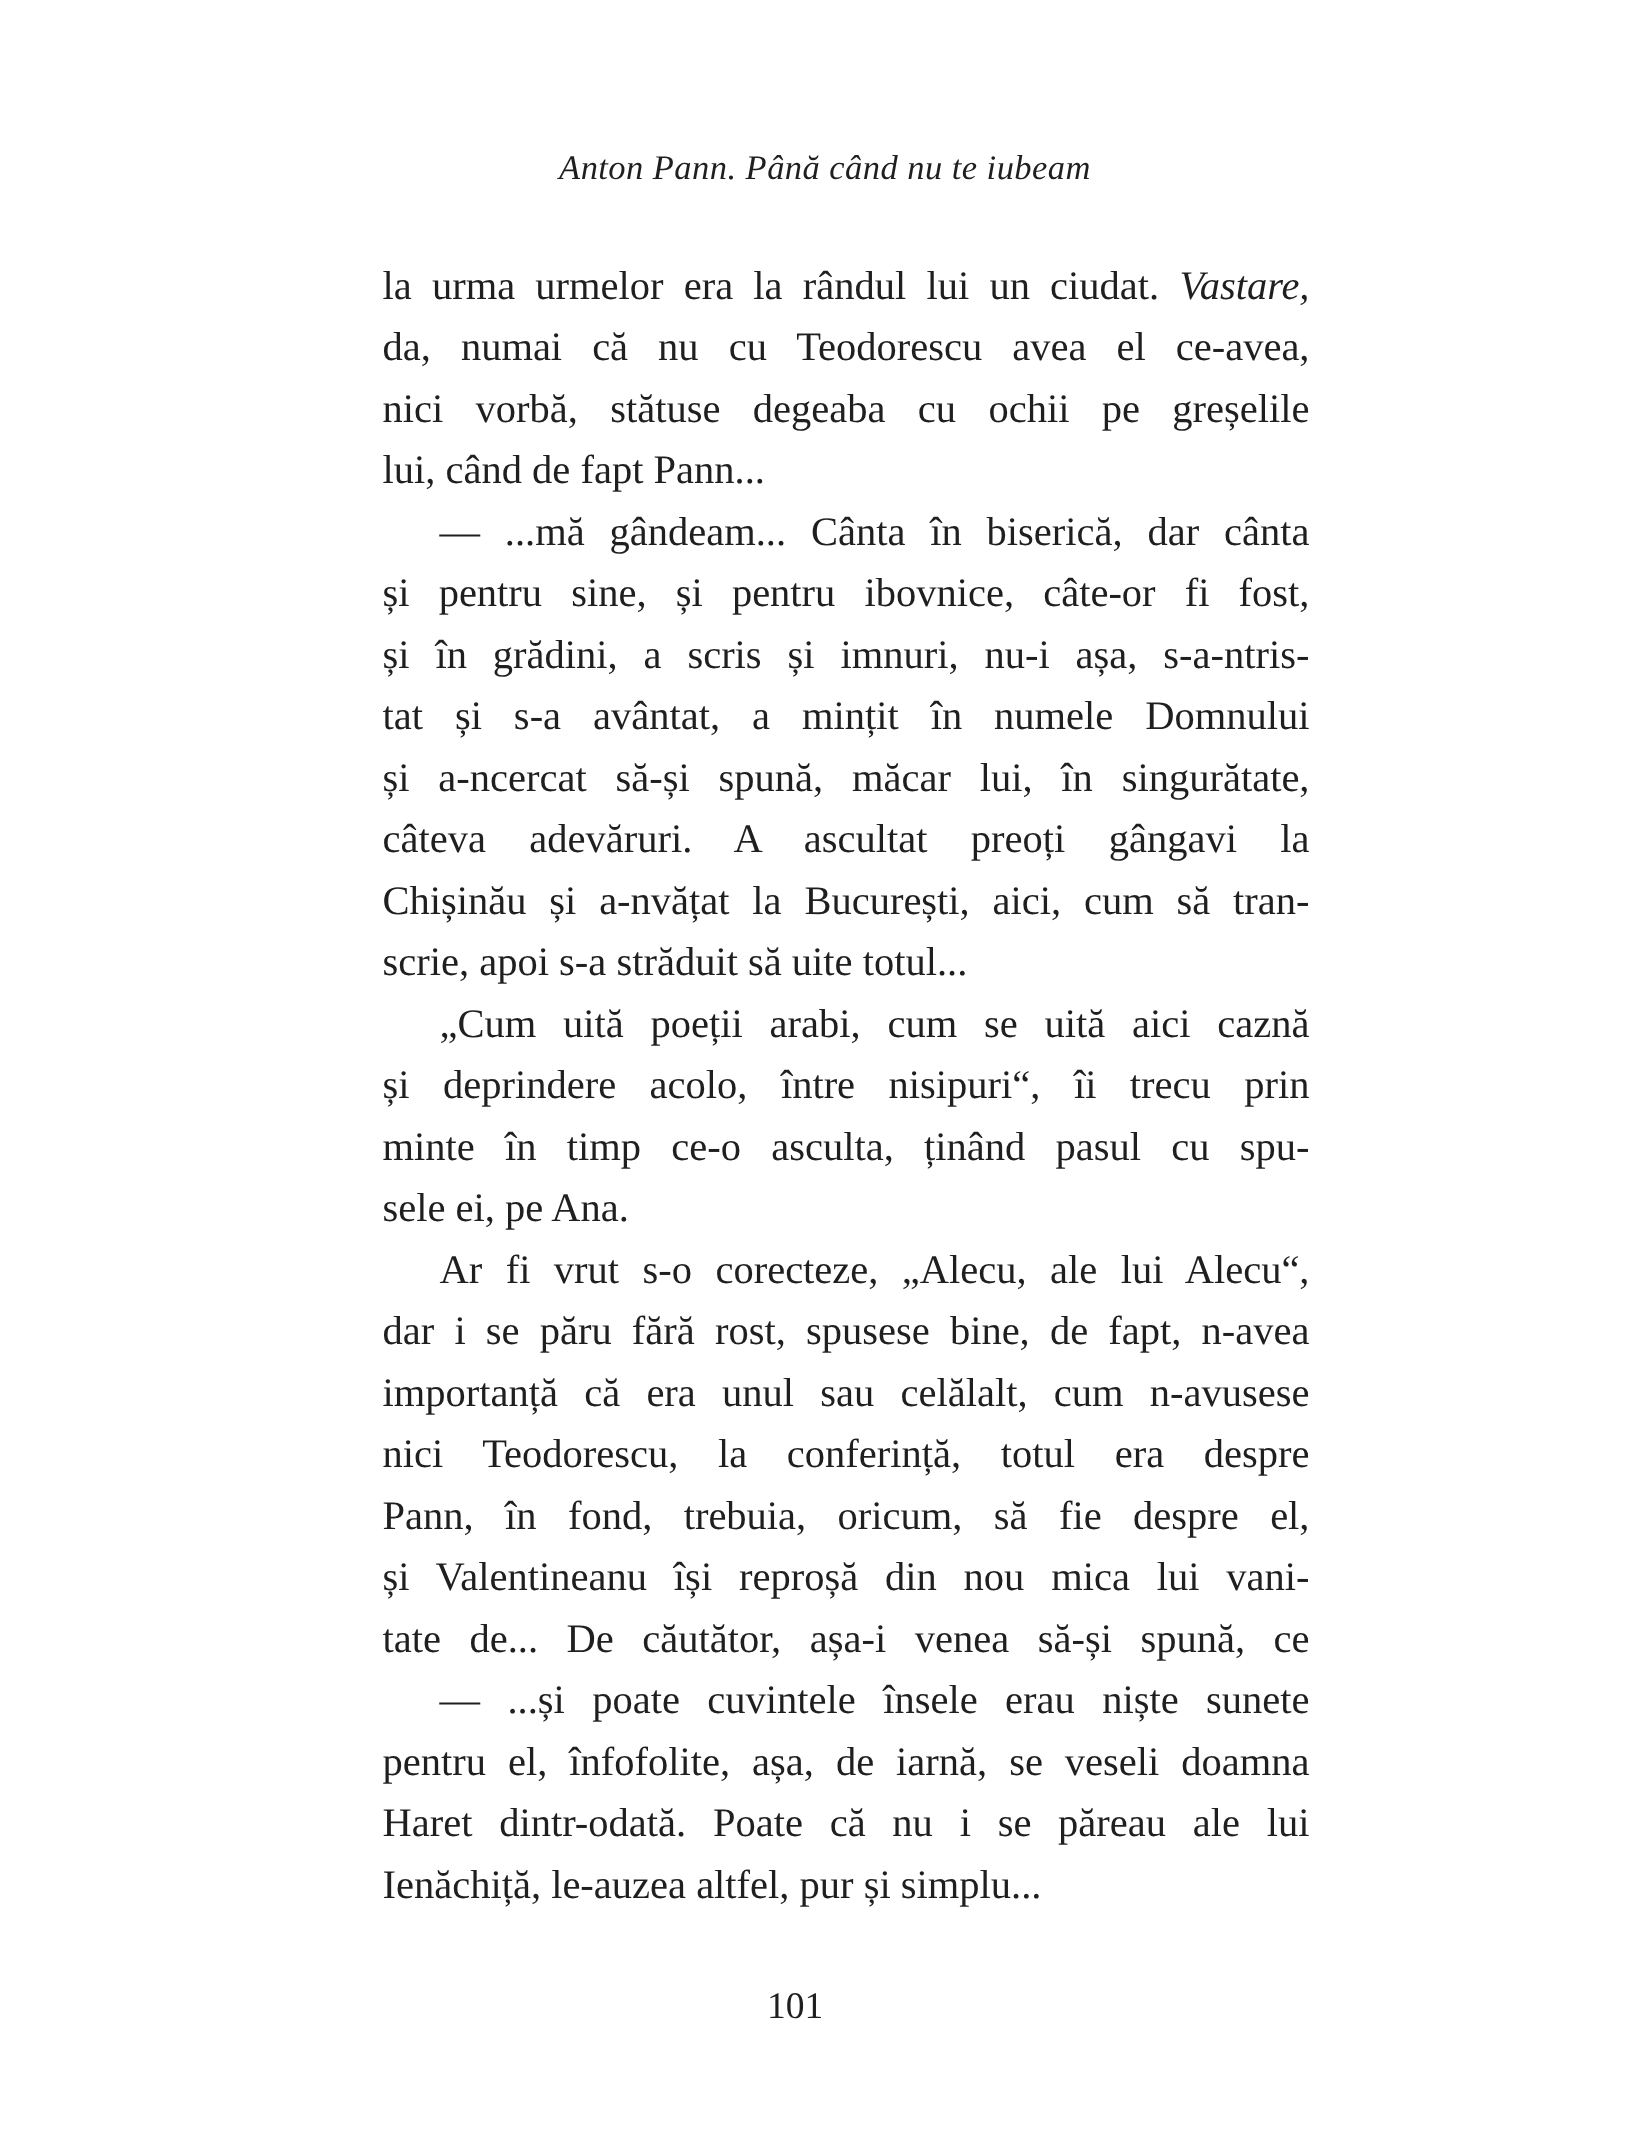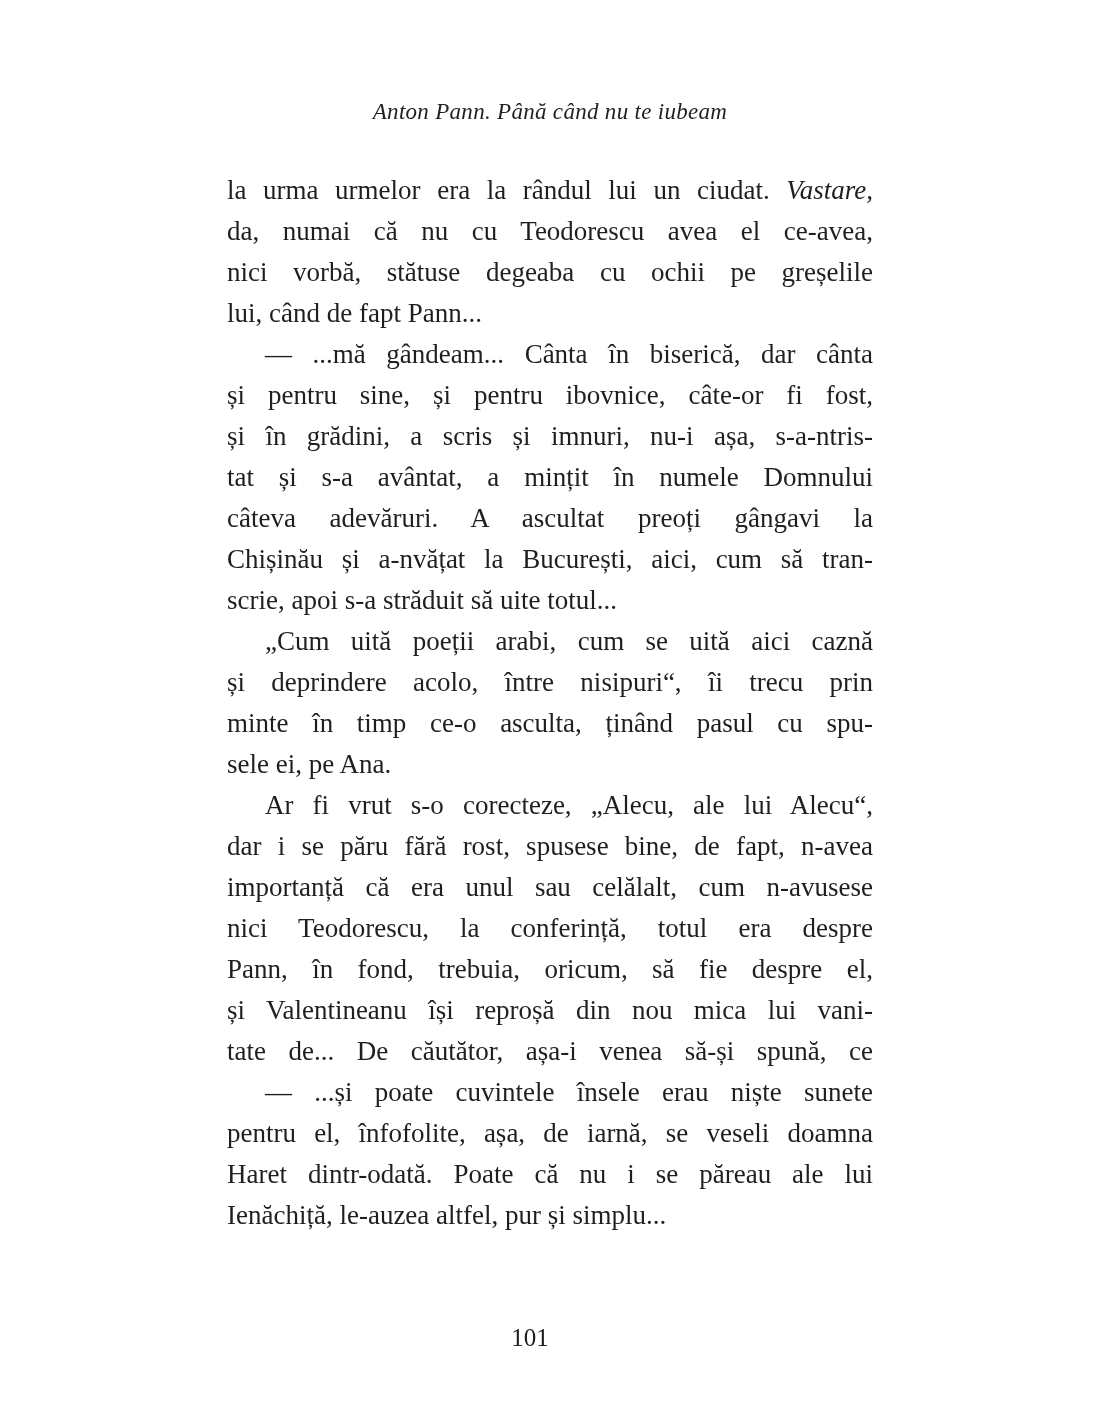--- a/index.html
+++ b/index.html
@@ -37,20 +37,21 @@
     line-height: 41px;
   }
   .para {
     margin: 0;
     padding: 0;
   }
   .line {
     height: 41px;
     overflow: hidden;
     white-space: normal;
+    margin-left: 28px;
   }
   .line.just {
     text-align: justify;
   }
   
   .line.just::after {
     content: "";
     display: inline-block;
     width: 100%;
     height: 0;
@@ -82,20 +83,21 @@
         <div class="line just">la urma urmelor era la rândul lui un ciudat. <em>Vastare,</em></div>
         <div class="line just">da, numai că nu cu Teodorescu avea el ce-avea,</div>
         <div class="line just">nici vorbă, stătuse degeaba cu ochii pe greșelile</div>
         <div class="line">lui, când de fapt Pann...</div>
       </div>
       <div class="para">
         <div class="line just ind">— ...mă gândeam... Cânta în biserică, dar cânta</div>
         <div class="line just">și pentru sine, și pentru ibovnice, câte-or fi fost,</div>
         <div class="line just">și în grădini, a scris și imnuri, nu-i așa, s-a-ntris-</div>
         <div class="line just">tat și s-a avântat, a mințit în numele Domnului</div>
+        <div class="line just">și a-ncercat să-și spună, măcar lui, în singurătate,</div>
         <div class="line just">câteva adevăruri. A ascultat preoți gângavi la</div>
         <div class="line just">Chișinău și a-nvățat la București, aici, cum să tran-</div>
         <div class="line">scrie, apoi s-a străduit să uite totul...</div>
       </div>
       <div class="para">
         <div class="line just ind">„Cum uită poeții arabi, cum se uită aici caznă</div>
         <div class="line just">și deprindere acolo, între nisipuri“, îi trecu prin</div>
         <div class="line just">minte în timp ce-o asculta, ținând pasul cu spu-</div>
         <div class="line">sele ei, pe Ana.</div>
       </div>

